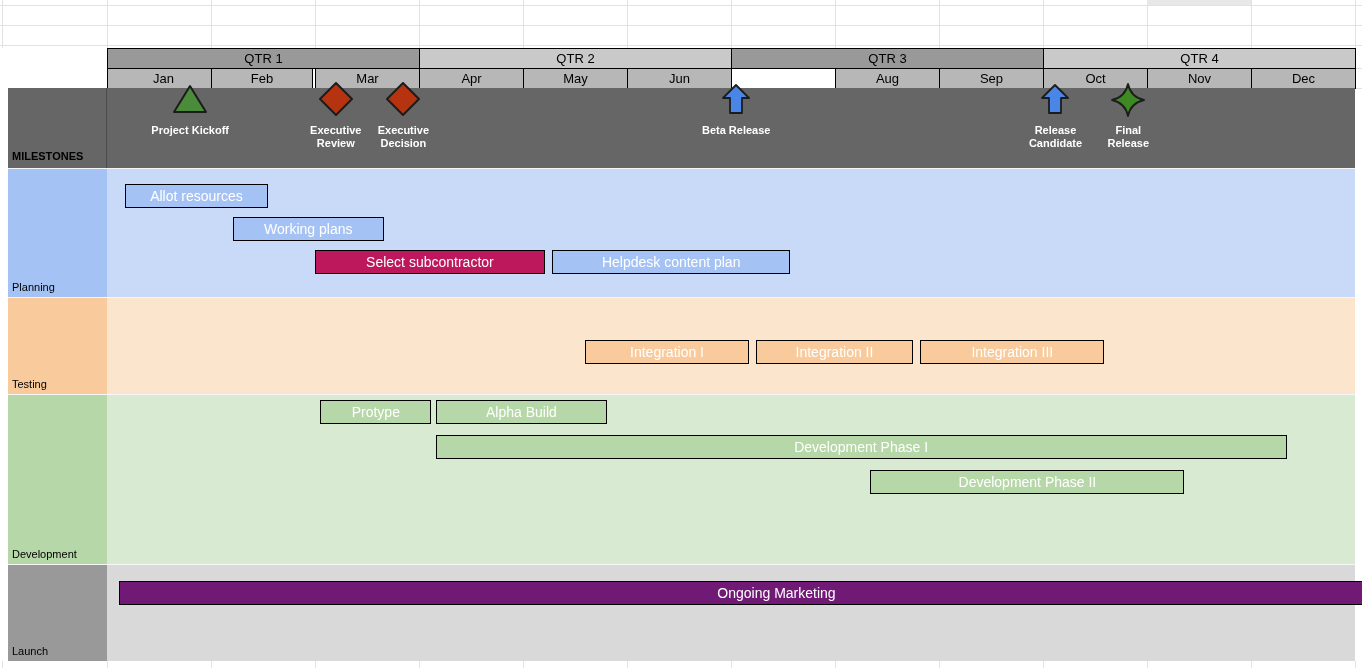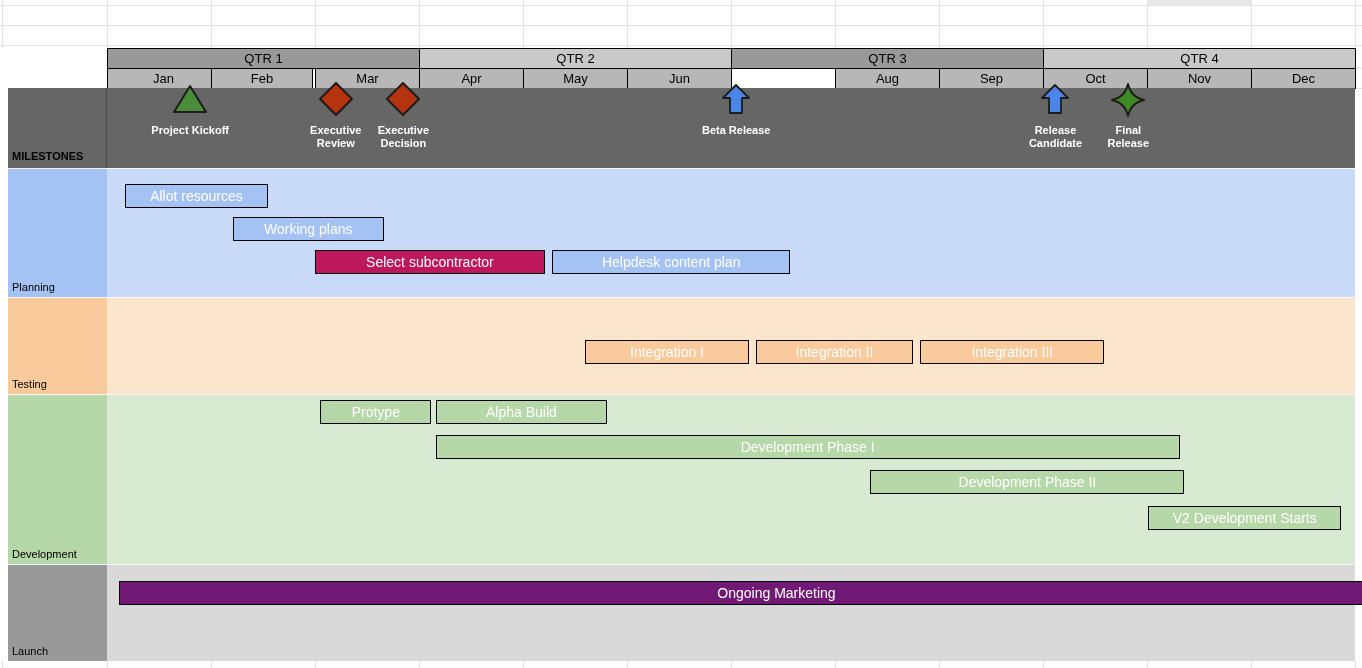--- a/index.html
+++ b/index.html
@@ -139,23 +139,22 @@
         <div class="row-label">Testing</div>
         <div class="bar" style="left: 577.4px; top: 42px; width: 163.28px; background: rgb(249, 203, 156);">Integration I</div>
         <div class="bar" style="left: 747.96px; top: 42px; width: 157.04px; background: rgb(249, 203, 156);">Integration II</div>
         <div class="bar" style="left: 912.28px; top: 42px; width: 184.08px; background: rgb(249, 203, 156);">Integration III</div>
       </div>
       <div class="band band-sep" style="top: 394px; height: 170px; background: rgb(217, 234, 211);">
         <div class="label-col" style="background: rgb(182, 215, 168);"></div>
         <div class="row-label">Development</div>
         <div class="bar" style="left: 312.2px; top: 5px; width: 111.28px; background: rgb(182, 215, 168);">Protype</div>
         <div class="bar" style="left: 427.64px; top: 5px; width: 171.6px; background: rgb(182, 215, 168);">Alpha Build</div>
-        <div class="bar" style="left: 427.64px; top: 40px; width: 744px; background: rgb(182, 215, 168);">Development Phase I</div>
+        <div class="bar" style="left: 427.64px; top: 40px; width: 851px; background: rgb(182, 215, 168);">Development Phase I</div>
         <div class="bar" style="left: 862.36px; top: 75px; width: 314.08px; background: rgb(182, 215, 168);">Development Phase II</div>
-        <div class="bar" style="left: 1140.04px; top: 111px; width: 193.44px; background: rgb(182, 215, 168);">V2 Development Starts</div>
       </div>
       <div class="band band-sep" style="top: 564px; height: 97px; background: rgb(217, 217, 217);">
         <div class="label-col" style="background: rgb(153, 153, 153);"></div>
         <div class="row-label">Launch</div>
         <div class="bar" style="left: 111.48px; top: 16px; width: 1314px; background: #701a75;">Ongoing Marketing</div>
       </div>
     </div>
 </div>
 
 </body></html>

